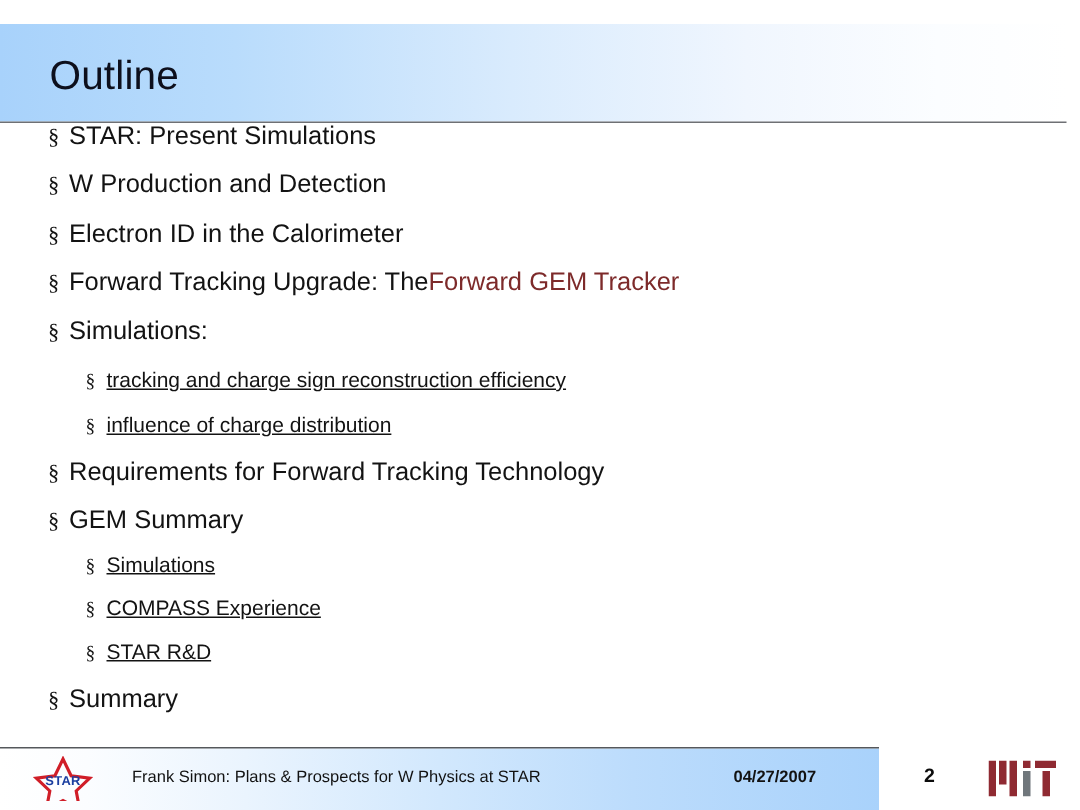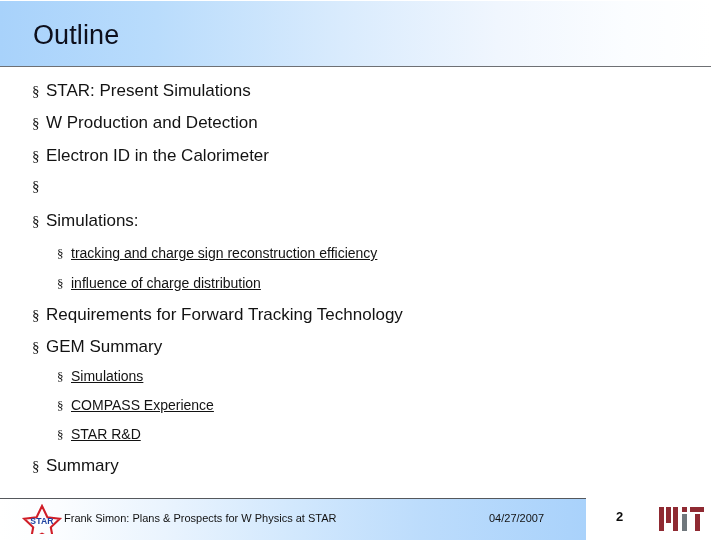--- a/index.html
+++ b/index.html
@@ -18,21 +18,21 @@
     width: 720px;
     height: 540px;
     background: #ffffff;
     box-sizing: border-box;
   }
 
   
   .slide-header {
     position: absolute;
     left: 0;
-    top: 1px;
+    top: 16px;
     width: 711px;
     height: 66px;
     background: linear-gradient(to right, #a8d2fb 0%, #b9dcfc 22%, #d9ebfd 48%, #f0f6fe 70%, #fbfdff 88%, #ffffff 100%);
     border-bottom: 1px solid #6e7074;
     box-sizing: border-box;
   }
   .slide-title {
     position: absolute;
     left: 33px;
     top: 19px;
@@ -112,35 +112,36 @@
   }
   .footer-star {
     position: absolute;
     left: 18px;
     top: 5px;
     width: 48px;
     height: 30px;
   }
   .footer-credit {
     position: absolute;
-    left: 64px;
+    left: 88px;
     top: 12px;
     font-size: 11px;
     line-height: 14px;
     color: #121212;
     white-space: nowrap;
   }
   .footer-date {
     position: absolute;
     left: 489px;
     top: 12px;
     font-size: 11px;
     line-height: 14px;
     color: #121212;
     white-space: nowrap;
+    font-weight: bold;
   }
   .footer-page {
     position: absolute;
     left: 616px;
     top: 10px;
     font-size: 13px;
     line-height: 16px;
     font-weight: bold;
     color: #0c0c0c;
   }
@@ -173,20 +174,22 @@
       <span class="bullet-text">W Production and Detection</span>
     </div>
 
     <div class="bullet-row lvl1" style="top:79px;">
       <span class="bullet-mark">§</span>
       <span class="bullet-text">Electron ID in the Calorimeter</span>
     </div>
 
     <div class="bullet-row lvl1" style="top:111px;">
       <span class="bullet-mark">§</span>
+      <span class="bullet-text">Forward Tracking Upgrade: The </span>
+        <span class="bullet-text accent-red">Forward GEM Tracker</span>
     </div>
 
     <div class="bullet-row lvl1" style="top:144px;">
       <span class="bullet-mark">§</span>
       <span class="bullet-text">Simulations:</span>
     </div>
 
     <div class="bullet-row lvl2" style="top:178px;">
       <span class="bullet-mark">§</span>
       <span class="bullet-text">tracking and charge sign reconstruction efficiency</span>

